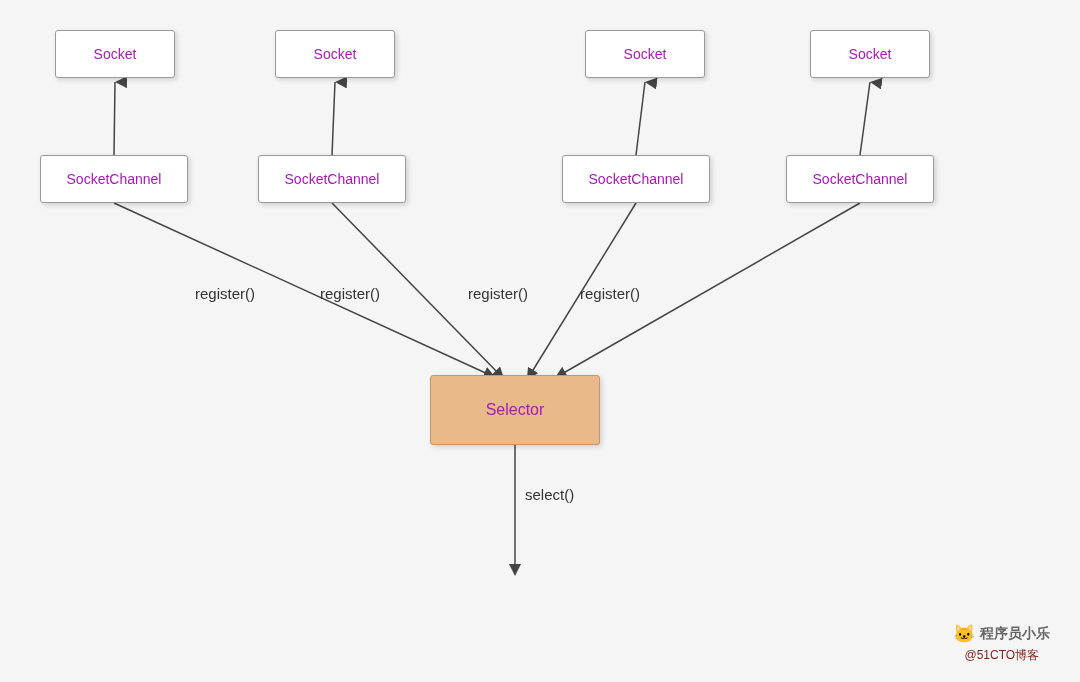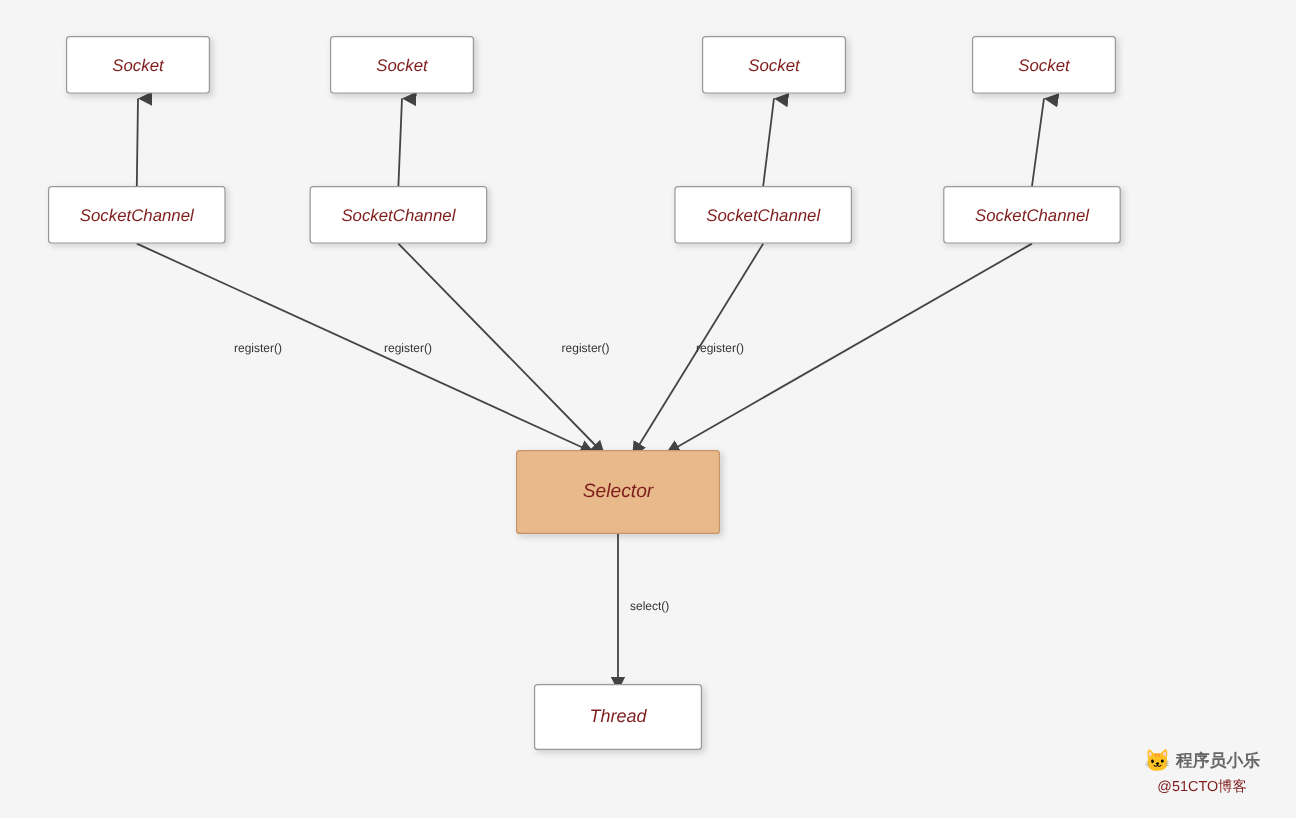--- a/index.html
+++ b/index.html
@@ -21,33 +21,32 @@
 
     .box {
       position: absolute;
       border: 1.5px solid #999;
       background: #fff;
       border-radius: 3px;
       display: flex;
       align-items: center;
       justify-content: center;
       font-size: 14px;
-      color: #7f1d1d;
+      color: #a21caf;
       box-shadow: 2px 2px 5px rgba(0,0,0,0.15);
-      font-style: italic;
     }
 
     .box-selector {
       background: #e8b98a;
       border-color: #c8956a;
     }
 
     .label-text {
       position: absolute;
-      font-size: 10px;
+      font-size: 15px;
       color: #333;
       text-align: right;
       white-space: nowrap;
     }
 
     svg.arrows {
       position: absolute;
       top: 0;
       left: 0;
       width: 1080px;
@@ -144,27 +143,24 @@
     <span>register()</span>
   </div>
   <div class="label-text" style="left:580px; top:285px;">
     <span>register()</span>
   </div>
 
   <div class="box box-selector" style="left:430px; top:375px; width:170px; height:70px; font-size:16px;">
     <span>Selector</span>
   </div>
 
-  <div class="label-text" style="left:525px; top:500px;">
+  <div class="label-text" style="left:525px; top:486px;">
     <span>select()</span>
   </div>
 
-  <div class="box" style="left:445px; top:570px; width:140px; height:55px; font-size:15px;">
-    <span>Thread</span>
-  </div>
 
   <div class="watermark">
     <div class="watermark-main">
       <span style="font-size:18px;">🐱</span>
       <span style="font-size:14px;color:#666;font-weight:bold;">程序员小乐</span>
     </div>
     <div style="font-size:12px;color:#7f1d1d;margin-top:2px;">@51CTO博客</div>
   </div>
 
 </div>

